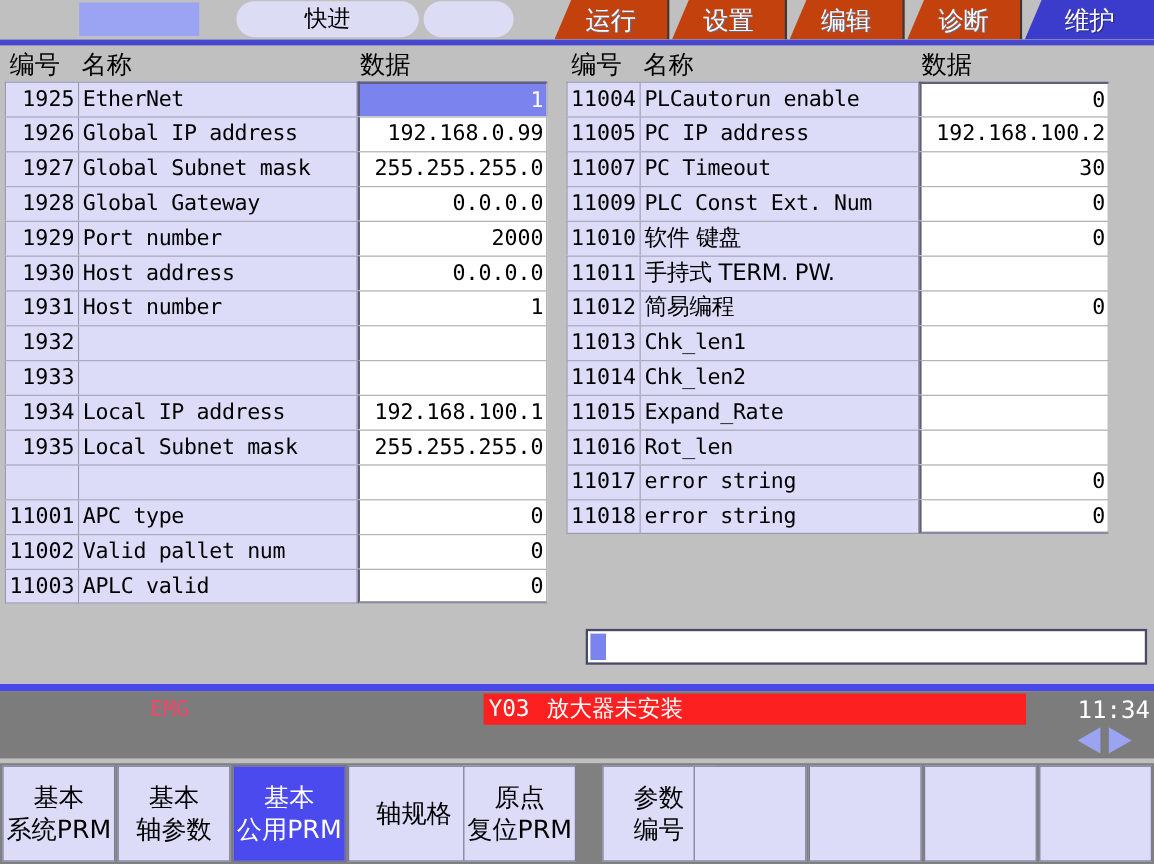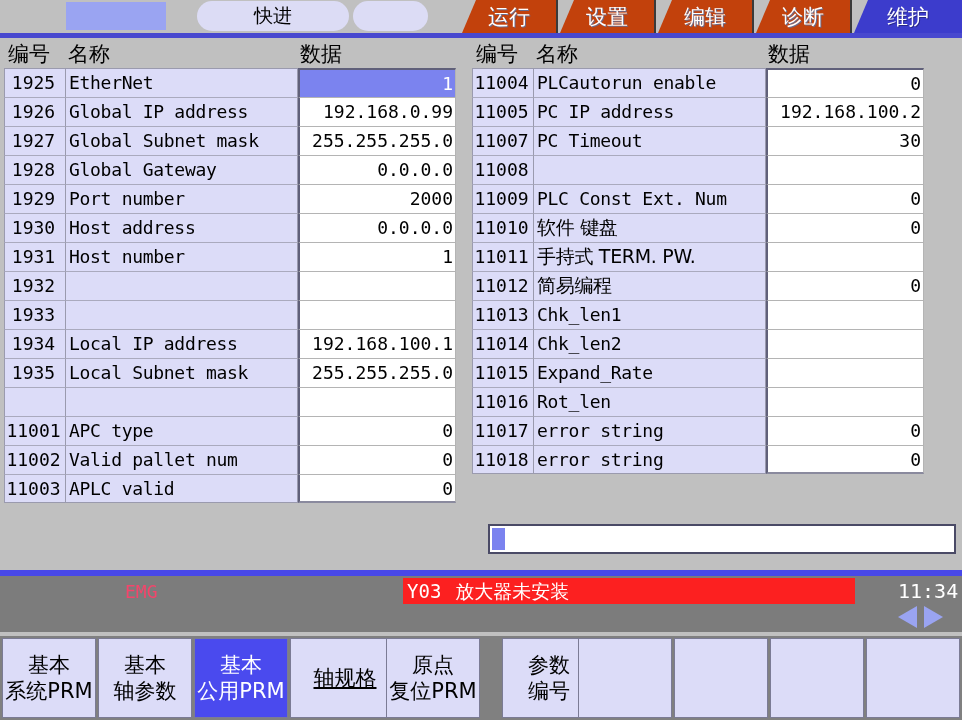--- a/index.html
+++ b/index.html
@@ -149,21 +149,21 @@
     white-space: nowrap;
     overflow: hidden;
   }
   .cell-no {
     left: 0;
     width: 62px;
     background: #dcdcf8;
     border-top: 1px solid #aaaabe;
     border-left: 1px solid #9a9aae;
     border-right: 1px solid #9a9aae;
-    text-align: center;
+    text-align: right;
     padding-right: 3px;
   }
   .cell-name {
     left: 62px;
     width: 232px;
     background: #dcdcf8;
     border-top: 1px solid #aaaabe;
     border-right: 1px solid #9a9aae;
     padding-left: 3px;
     letter-spacing: -0.3px;
@@ -434,25 +434,20 @@
           </div>
           <div class="row">
             <div class="cell cell-no">11005</div>
             <div class="cell cell-name">PC IP address</div>
             <div class="cell cell-data">192.168.100.2</div>
           </div>
           <div class="row">
             <div class="cell cell-no">11007</div>
             <div class="cell cell-name">PC Timeout</div>
             <div class="cell cell-data">30</div>
-          </div>
-          <div class="row">
-            <div class="cell cell-no">11008</div>
-            <div class="cell cell-name"></div>
-            <div class="cell cell-data"></div>
           </div>
           <div class="row">
             <div class="cell cell-no">11009</div>
             <div class="cell cell-name">PLC Const Ext. Num</div>
             <div class="cell cell-data">0</div>
           </div>
           <div class="row">
             <div class="cell cell-no">11010</div>
             <div class="cell cell-name cjk">软件 键盘</div>
             <div class="cell cell-data">0</div>
@@ -526,21 +521,21 @@
         <div class="fk-line">系统PRM</div>
       </div>
       <div class="fkey" style="left: 98px; width: 94px;">
         <div class="fk-line">基本</div>
         <div class="fk-line">轴参数</div>
       </div>
       <div class="fkey fkey-active" style="left: 194px; width: 94px;">
         <div class="fk-line">基本</div>
         <div class="fk-line">公用PRM</div>
       </div>
-      <div class="fkey" style="left: 290px; width: 110px; text-decoration: underline;">
+      <div class="fkey" style="left: 290px; width: 110px;">
         <div class="fk-line">轴规格</div>
       </div>
       <div class="fkey" style="left: 386px; width: 94px;">
         <div class="fk-line">原点</div>
         <div class="fk-line">复位PRM</div>
       </div>
       <div class="fkey" style="left: 502px; width: 94px;">
         <div class="fk-line">参数</div>
         <div class="fk-line">编号</div>
       </div>

